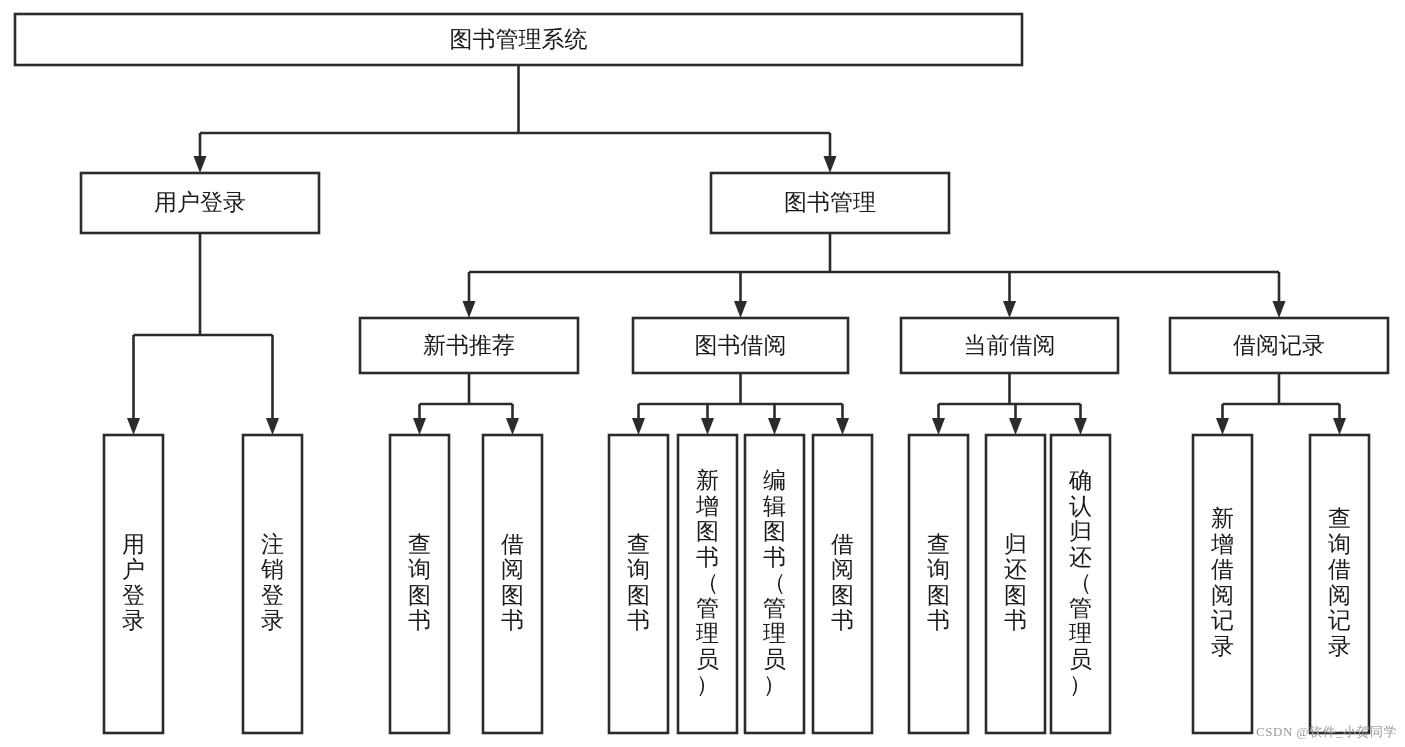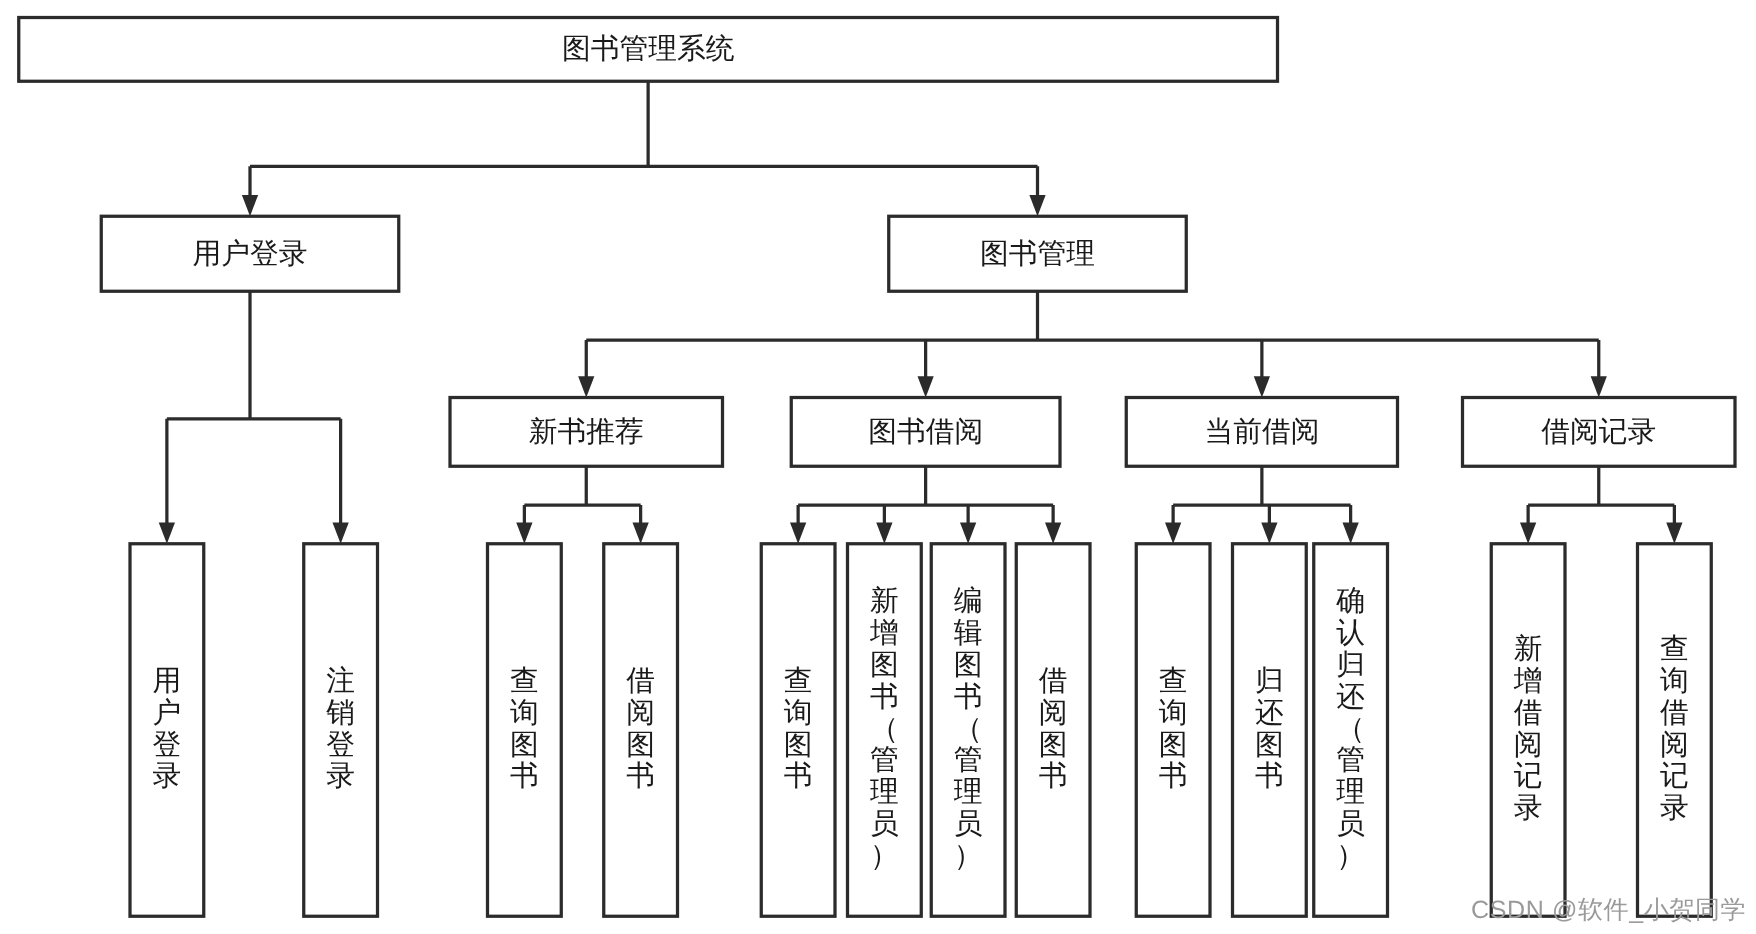--- a/index.html
+++ b/index.html
@@ -52,22 +52,22 @@
     stroke-linejoin: miter;
   }
   .arrow-head {
     fill: #2b2b2b;
     stroke: none;
   }
   .watermark {
     position: absolute;
     right: 8px;
     bottom: 6px;
-    font-family: Liberation Sans, sans-serif;
-    font-size: 20px;
+    font-family: Liberation Serif, serif;
+    font-size: 13px;
     color: #9a9a9a;
     letter-spacing: 0.5px;
     white-space: nowrap;
     user-select: none;
   }
 </style>
 </head>
 <body>
 
 <div id="diagram-root">

